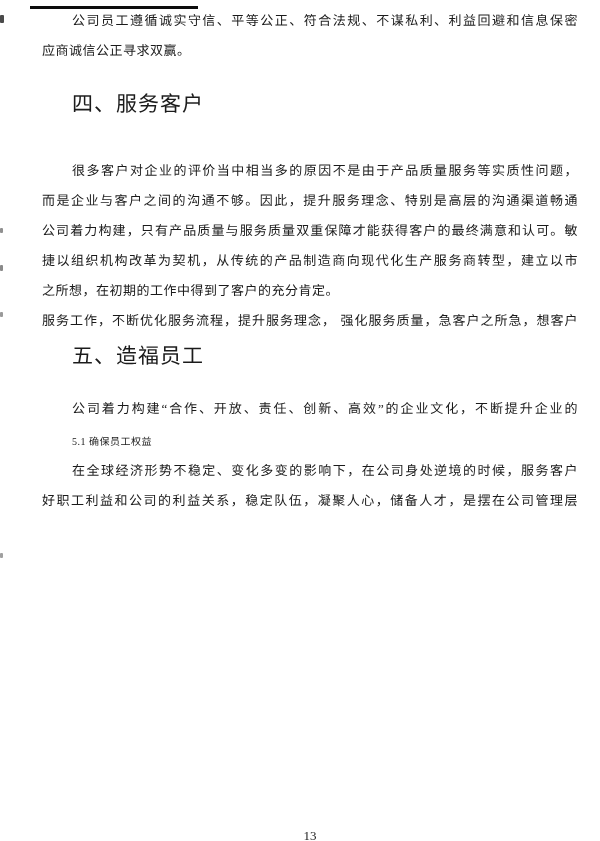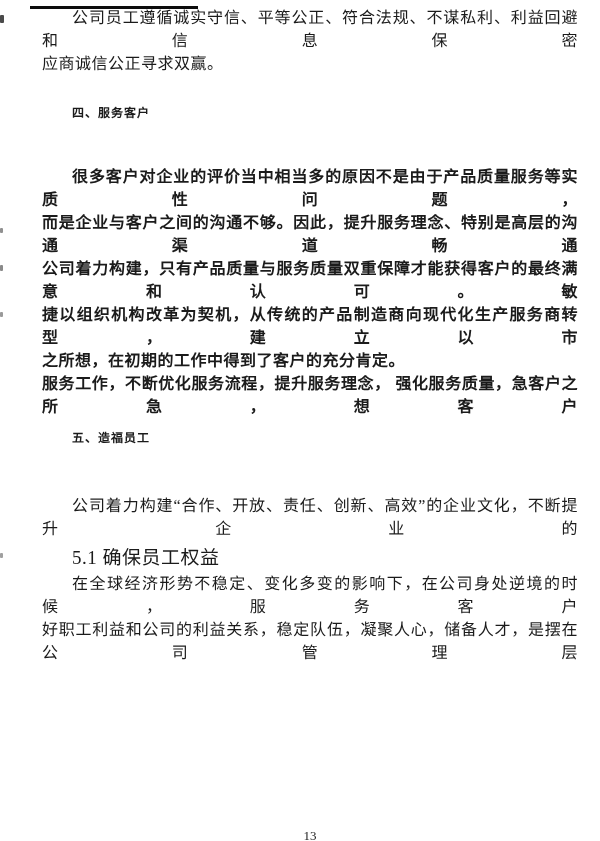--- a/index.html
+++ b/index.html
@@ -12,48 +12,48 @@
     color:#1b1b1b;
   }
   .page{
     position:relative;
     width:600px;height:841px;
     padding:0 22px 0 42px;
     box-sizing:border-box;
   }
   
   .line{
-    font-size:16px;
-    line-height:23px;
+    font-size:13px;
+    line-height:30px;
     letter-spacing:0.5px;
     white-space:pre-wrap;
     text-justify:inter-character;
   }
   .fill{ text-align:justify; text-align-last:justify; }
   .indent{ text-indent:30px; }
   .para{ margin:0; padding:0; }
   
   .heading{
-    font-size:12px;
-    font-weight:bold;
+    font-size:21px;
+    font-weight:normal;
     line-height:24px;
     text-indent:30px;
     letter-spacing:1px;
   }
   .subheading{
-    font-size:19px;
+    font-size:10px;
     line-height:27.5px;
     text-indent:30px;
     letter-spacing:0.5px;
   }
   #p-intro{ margin-top:6px; }
   #h-4{ margin-top:26px; }
-  #p-s4{ margin-top:40px;font-weight:bold; }
+  #p-s4{ margin-top:40px; }
   #h-5{ margin-top:8px; }
-  #p-s5-intro{ margin-top:44px; }
+  #p-s5-intro{ margin-top:26px; }
   #h-51{ margin-top:4px; }
   
   .footer{
     position:absolute;
     left:42px;right:22px;bottom:4px;
     text-align:center;
     font-size:13px;
     line-height:14px;
     color:#1b1b1b;
   }

